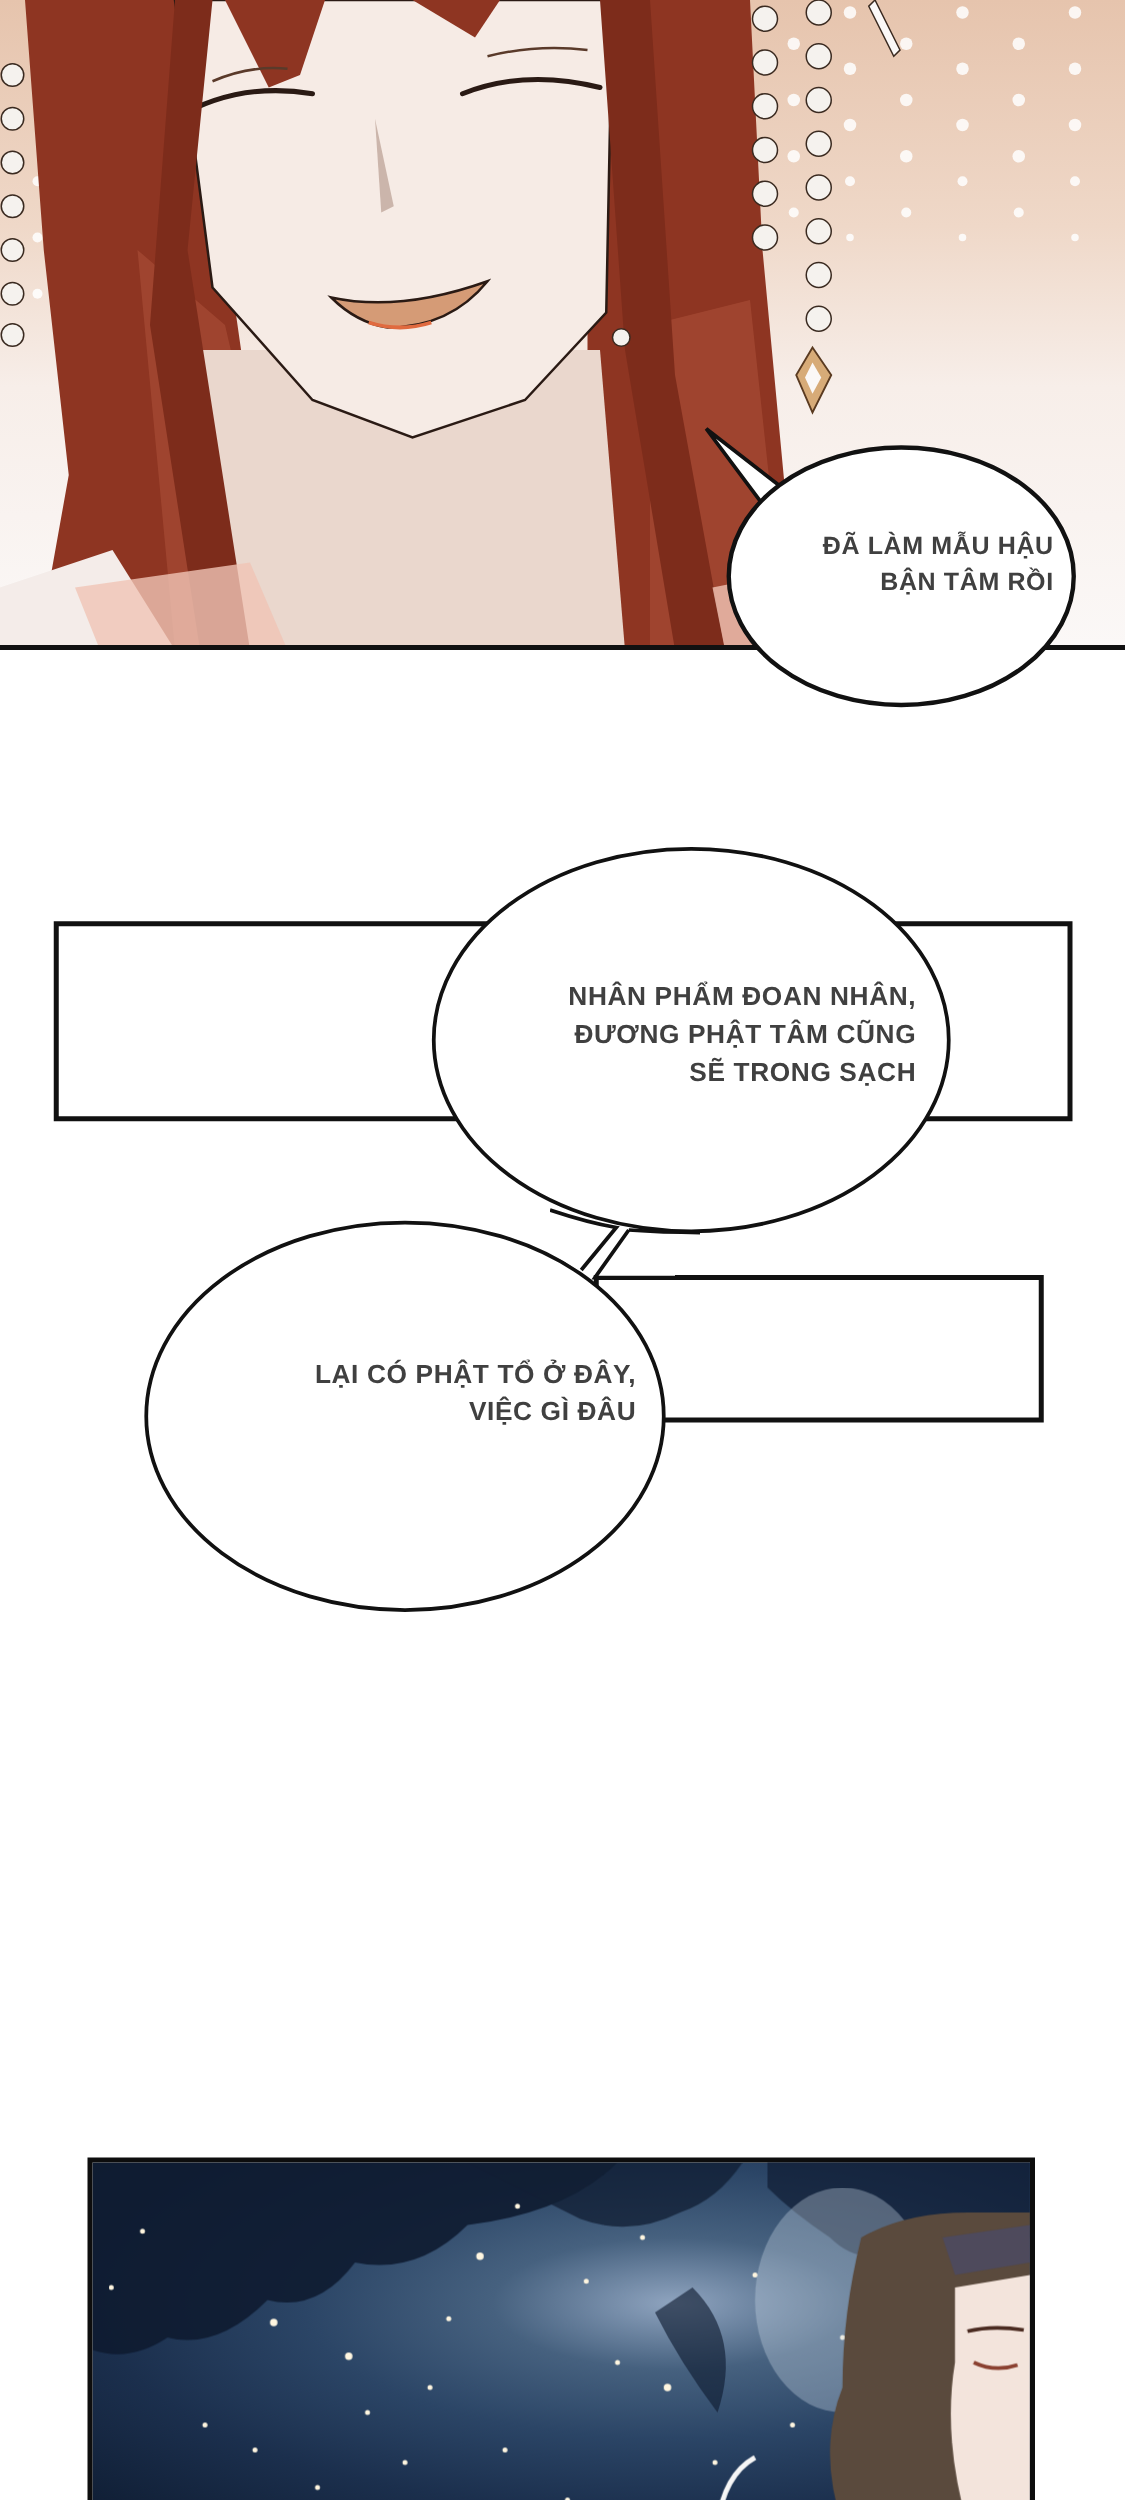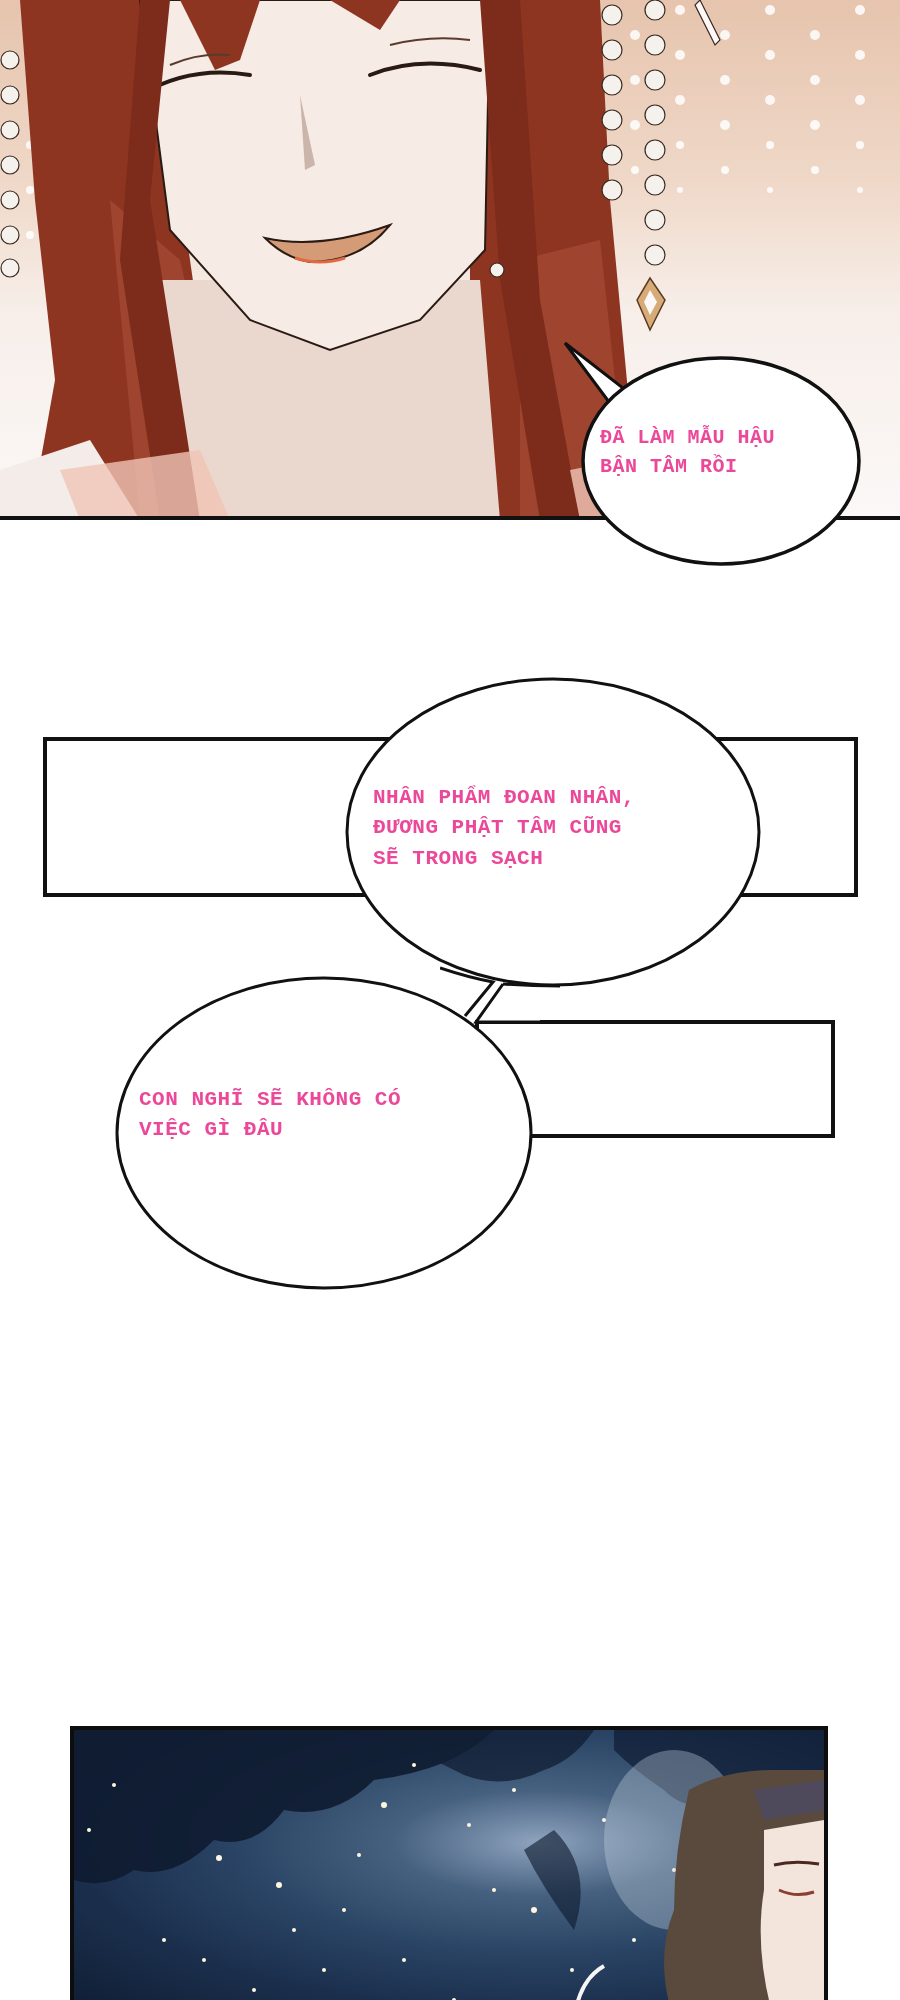--- a/index.html
+++ b/index.html
@@ -5,22 +5,22 @@
   html,body{margin:0;padding:0;background:#ffffff;}
   body{width:900px;height:2000px;position:relative;overflow:hidden;font-family:"DejaVu Sans","Liberation Sans",sans-serif;}
   .abs{position:absolute;}
   
   #panel-top{left:0;top:0;width:900px;height:520px;overflow:hidden;border-bottom:4px solid #111;box-sizing:border-box;
     background:linear-gradient(180deg,#e6c4ad 0%,#efd8c8 35%,#f7eee9 60%,#fbf8f7 100%);}
   
   #panel-night{left:70px;top:1726px;width:758px;height:290px;border:4px solid #0d0d0d;box-sizing:border-box;overflow:hidden;
     background:radial-gradient(ellipse at 62% 40%,#8fa4bf 0%,#46617f 22%,#2b4566 45%,#1b2f4d 70%,#0f1d33 100%);}
   .rect-box{border:4px solid #111;background:#fff;box-sizing:border-box;}
-  .bubble-text{position:absolute;text-align:left;color:#ec4899;font-weight:bold;letter-spacing:0.5px;line-height:1.45;
-    font-family:Liberation Mono, monospace;}
+  .bubble-text{position:absolute;text-align:right;color:#404040;font-weight:bold;letter-spacing:0.5px;line-height:1.45;
+    font-family:Liberation Sans, sans-serif;}
   .bubble-text span{display:block;}
 </style>
 </head>
 <body>
 
 <div id="panel-top" class="abs">
   <svg width="900" height="520" viewBox="0 0 900 520" style="position:absolute;left:0;top:0">
 
     <g fill="#ffffff" opacity="0.85">
       <circle cx="635" cy="35" r="5"></circle>
@@ -142,21 +142,21 @@
     <span>ĐƯƠNG PHẬT TÂM CŨNG</span>
     <span>SẼ TRONG SẠCH</span>
   </div>
 </div>
 
 <div class="abs" style="left:113px;top:973px;width:422px;height:320px;">
   <svg width="422" height="320" style="position:absolute;left:0;top:0">
     <ellipse cx="211" cy="160" rx="207" ry="155" fill="#ffffff" stroke="#111" stroke-width="3"></ellipse>
   </svg>
   <div class="bubble-text" style="left:26px;top:112px;width:370px;font-size:21px;">
-    <span>CON NGHĨ SẼ KHÔNG CÓ</span>
+    <span>LẠI CÓ PHẬT TỔ Ở ĐÂY,</span>
     <span>VIỆC GÌ ĐÂU</span>
   </div>
 </div>
 
 <svg class="abs" style="left:440px;top:960px" width="120" height="80">
   <path d="M14 16 L53 22 L25 57 L0 42 Z" fill="#ffffff"></path>
   <path d="M63 24 L100 26 L100 62 L36 62 Z" fill="#ffffff"></path>
   <path d="M0 8 Q30 18 53 22 L25 56" stroke="#111" stroke-width="3" fill="none"></path>
   <path d="M63 24 L36 62 L120 62" stroke="#111" stroke-width="3" fill="none"></path>
   <path d="M63 24 Q90 26 120 26" stroke="#111" stroke-width="3" fill="none"></path>

